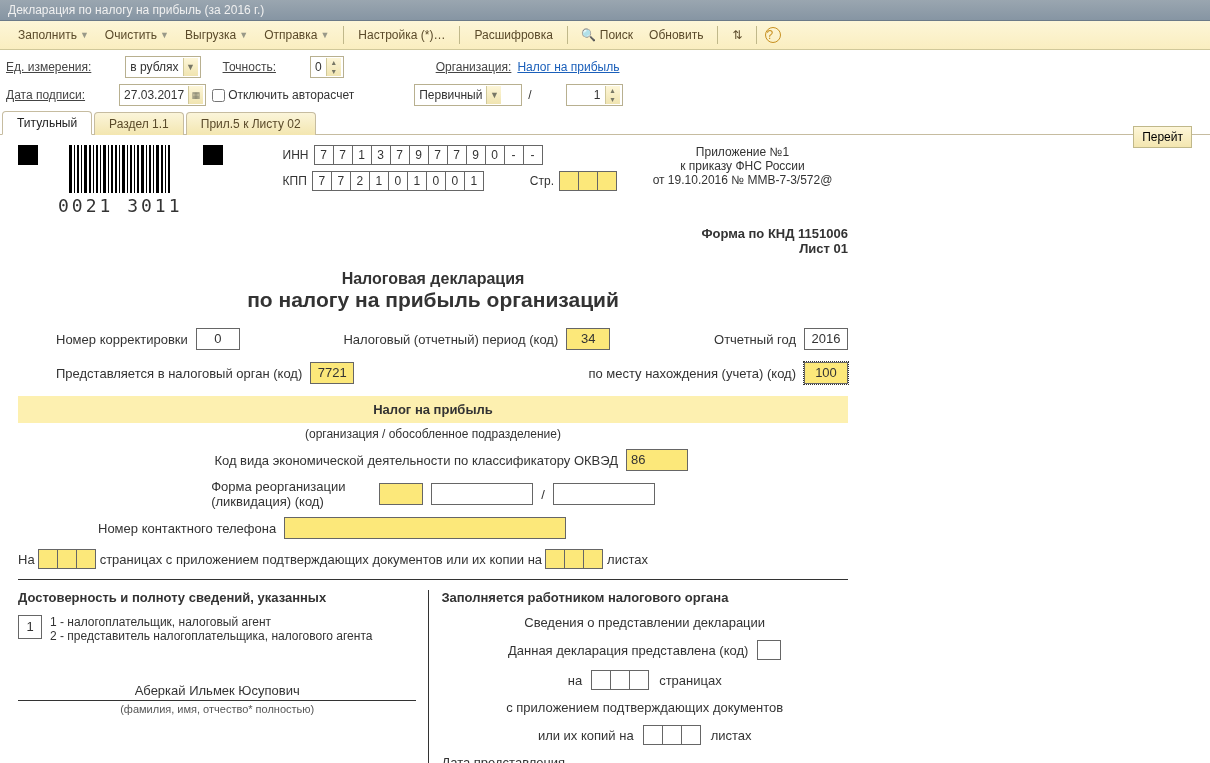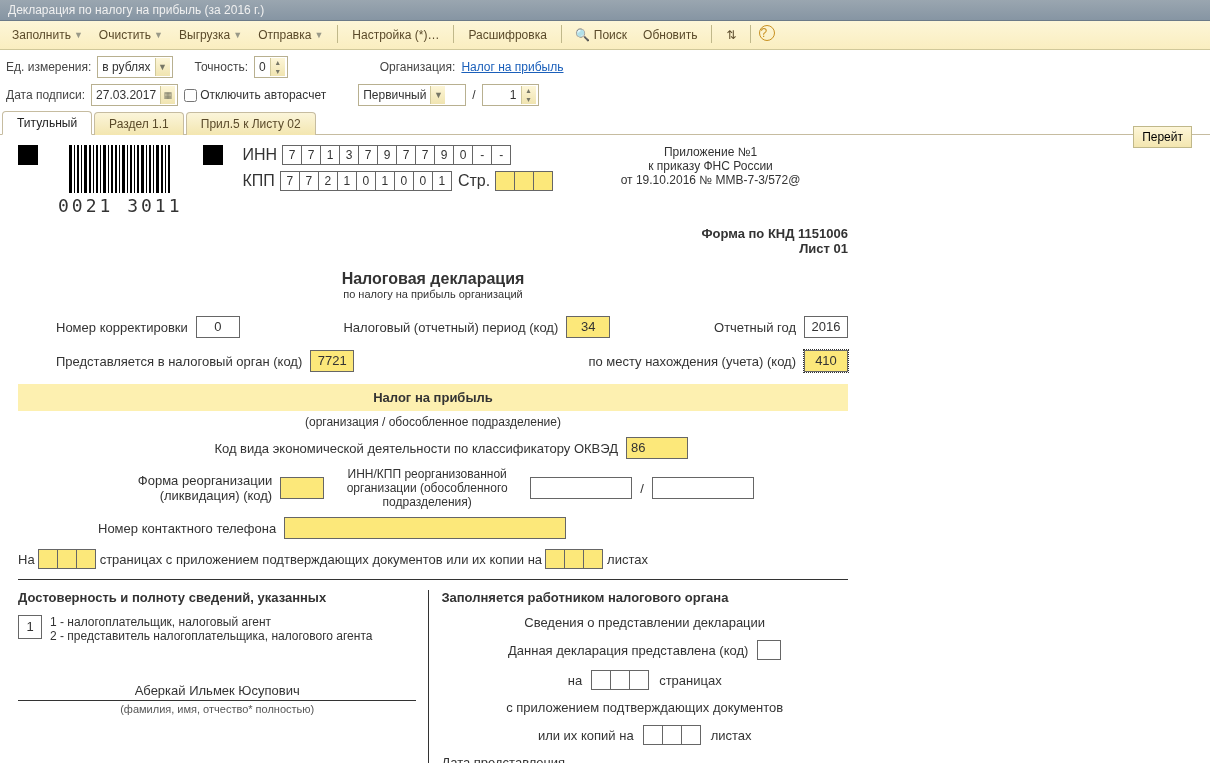--- a/index.html
+++ b/index.html
@@ -1,50 +1,50 @@
 <!DOCTYPE html>
 <html><head>
 <meta charset="utf-8">
 <style>
 html,body{margin:0;padding:0;font-family:Arial,sans-serif;font-size:13px;color:#333;background:#fff;}
 .titlebar{background:linear-gradient(#9aa6b0,#8695a3);color:#f0f0f0;padding:3px 8px;font-size:12px;border-bottom:1px solid #6b7a88;}
-.toolbar{background:linear-gradient(#fdf6d8,#faeec0);border-bottom:1px solid #d0c89a;padding:4px 6px;display:flex;align-items:flex-start;gap:4px;font-size:12px;}
+.toolbar{background:linear-gradient(#fdf6d8,#faeec0);border-bottom:1px solid #d0c89a;padding:4px 12px;display:flex;align-items:center;gap:4px;font-size:12px;}
 .tb-btn{color:#5a4a2a;padding:3px 6px;cursor:pointer;display:inline-flex;align-items:center;gap:3px;}
 .tb-sep{width:1px;height:18px;background:#c0b88a;margin:0 4px;}
 .tb-drop{font-size:9px;color:#998;}
 .params{background:#fff;padding:6px 6px 0;display:flex;flex-direction:column;gap:6px;font-size:12px;}
 .prow{display:flex;align-items:center;gap:6px;}
-.plabel{color:#444;}
-.sel{border:1px solid #b8b090;background:#fff;display:inline-flex;align-items:center;height:20px;padding:0 2px 0 4px;font-size:12px;}
+.plabel{color:#444;text-decoration:underline;}
+.sel{border:1px solid #b8b090;background:#fff;display:inline-flex;align-items:center;height:20px;padding:0 2px 0 4px;font-size:12px;margin-left:28px;}
 .sel .sbtn{background:linear-gradient(#fdf6d8,#f0e4b0);border-left:1px solid #d0c89a;width:14px;height:18px;display:flex;align-items:center;justify-content:center;font-size:9px;color:#776;margin-left:4px;}
 .sel .sspin{display:flex;flex-direction:column;}
 .sel .sspin span{height:9px;font-size:8px;line-height:9px;}
 .link{color:#1a5fba;text-decoration:underline;cursor:pointer;}
 .chk{display:inline-flex;align-items:center;gap:3px;}
 .chk input{margin:0;}
 .tabs{display:flex;align-items:flex-end;border-bottom:1px solid #c6bca0;background:#fff;padding-left:2px;margin-top:4px;}
 .tab{padding:4px 14px;border:1px solid #c6bca0;border-bottom:none;background:linear-gradient(#fbf5da,#f3e6b0);border-radius:4px 4px 0 0;margin-right:2px;font-size:12px;color:#5a4a2a;cursor:pointer;position:relative;top:1px;}
 .tab.active{background:#fff;border-bottom:1px solid #fff;color:#222;}
 .doc{padding:10px 18px 0;max-width:830px;position:relative;}
 .hdr{display:flex;align-items:flex-start;gap:20px;margin-bottom:8px;}
 .barcode{display:flex;flex-direction:column;align-items:center;}
 .bars{display:flex;align-items:flex-end;height:48px;}
 .bars i{display:inline-block;background:#000;margin-right:2px;}
 .barcode-num{font-family:monospace;font-size:18px;letter-spacing:3px;margin-top:2px;}
 .sq{width:20px;height:20px;background:#000;}
 .row{display:flex;align-items:center;gap:6px;margin-bottom:6px;}
-.lbl{font-size:16px;}
+.lbl{font-size:12px;margin-left:40px;}
 .cell{display:inline-block;width:18px;height:18px;border:1px solid #666;text-align:center;line-height:18px;font-size:12px;margin-left:-1px;background:#fff;}
 .cell.y{background:#fce87a;}
 .cell.empty{color:transparent;}
 .appendix{text-align:center;font-size:12px;flex:1;}
 .formcode{text-align:right;font-weight:bold;font-size:13px;margin:10px 0;}
 .ttl{text-align:center;margin:14px 0 16px;}
 .ttl1{font-size:16px;font-weight:bold;}
-.ttl2{font-size:11px;font-weight:normal;}
+.ttl2{font-size:21px;font-weight:bold;}
 .frow{display:flex;align-items:center;justify-content:space-between;margin-bottom:12px;font-size:13px;margin-left:38px;}
 .frow .grp{display:flex;align-items:center;gap:8px;}
 .box{display:inline-block;border:1px solid #666;min-width:30px;height:20px;line-height:20px;text-align:center;padding:0 6px;font-size:13px;}
 .box.y{background:#fce87a;}
 .yellowband{background:#fdf0b0;text-align:center;padding:6px 0;font-weight:bold;margin:8px 0 4px;}
 .subttl{text-align:center;font-size:12px;margin-bottom:8px;}
 .orow{display:flex;align-items:center;gap:8px;justify-content:center;margin-bottom:8px;font-size:13px;}
 .orow .box3{border:1px solid #666;width:100px;height:20px;background:#fff;}
 .orow .boxlong{border:1px solid #666;width:280px;height:20px;background:#fce87a;}
 .splitrow{display:flex;align-items:center;gap:4px;font-size:13px;margin:10px 0;}
@@ -266,36 +266,35 @@
       </div>
 </div>
 
 <div class="frow">
   <div class="grp">
         <span>Представляется в налоговый орган (код)</span>
         <span class="box y">7721</span>
       </div>
   <div class="grp">
         <span>по месту нахождения (учета) (код)</span>
-        <span class="box y" style="outline:1px dotted #333;">410</span>
+        <span class="box y" style="outline:1px dotted #333;">100</span>
       </div>
 </div>
 
 <div class="yellowband">Налог на прибыль</div>
 <div class="subttl">(организация / обособленное подразделение)</div>
 
 <div class="orow" style="justify-content:flex-end;padding-right:160px;">
   <span>Код вида экономической деятельности по классификатору ОКВЭД</span>
   <span class="box y" style="width:50px;text-align:left;padding-left:4px;">86</span>
 </div>
 
 <div class="orow">
-  <span style="text-align:right;width:160px;"><span>Форма реорганизации</span><br><span>(ликвидация) (код)</span></span>
+  <span style="text-align:left;width:160px;"><span>Форма реорганизации</span><br><span>(ликвидация) (код)</span></span>
   <span class="box y" style="width:22px;"></span>
-  <span style="text-align:center;width:190px;font-size:12px;"><span>ИНН/КПП реорганизованной</span><br><span>организации (обособленного</span><br><span>подразделения)</span></span>
   <span class="box3" style="border:1px solid #666;width:100px;height:20px;"></span>
   <span>/</span>
   <span class="box3" style="border:1px solid #666;width:100px;height:20px;"></span>
 </div>
 
 <div class="orow" style="justify-content:flex-start;padding-left:80px;">
   <span>Номер контактного телефона</span>
   <span class="boxlong"></span>
 </div>
 

